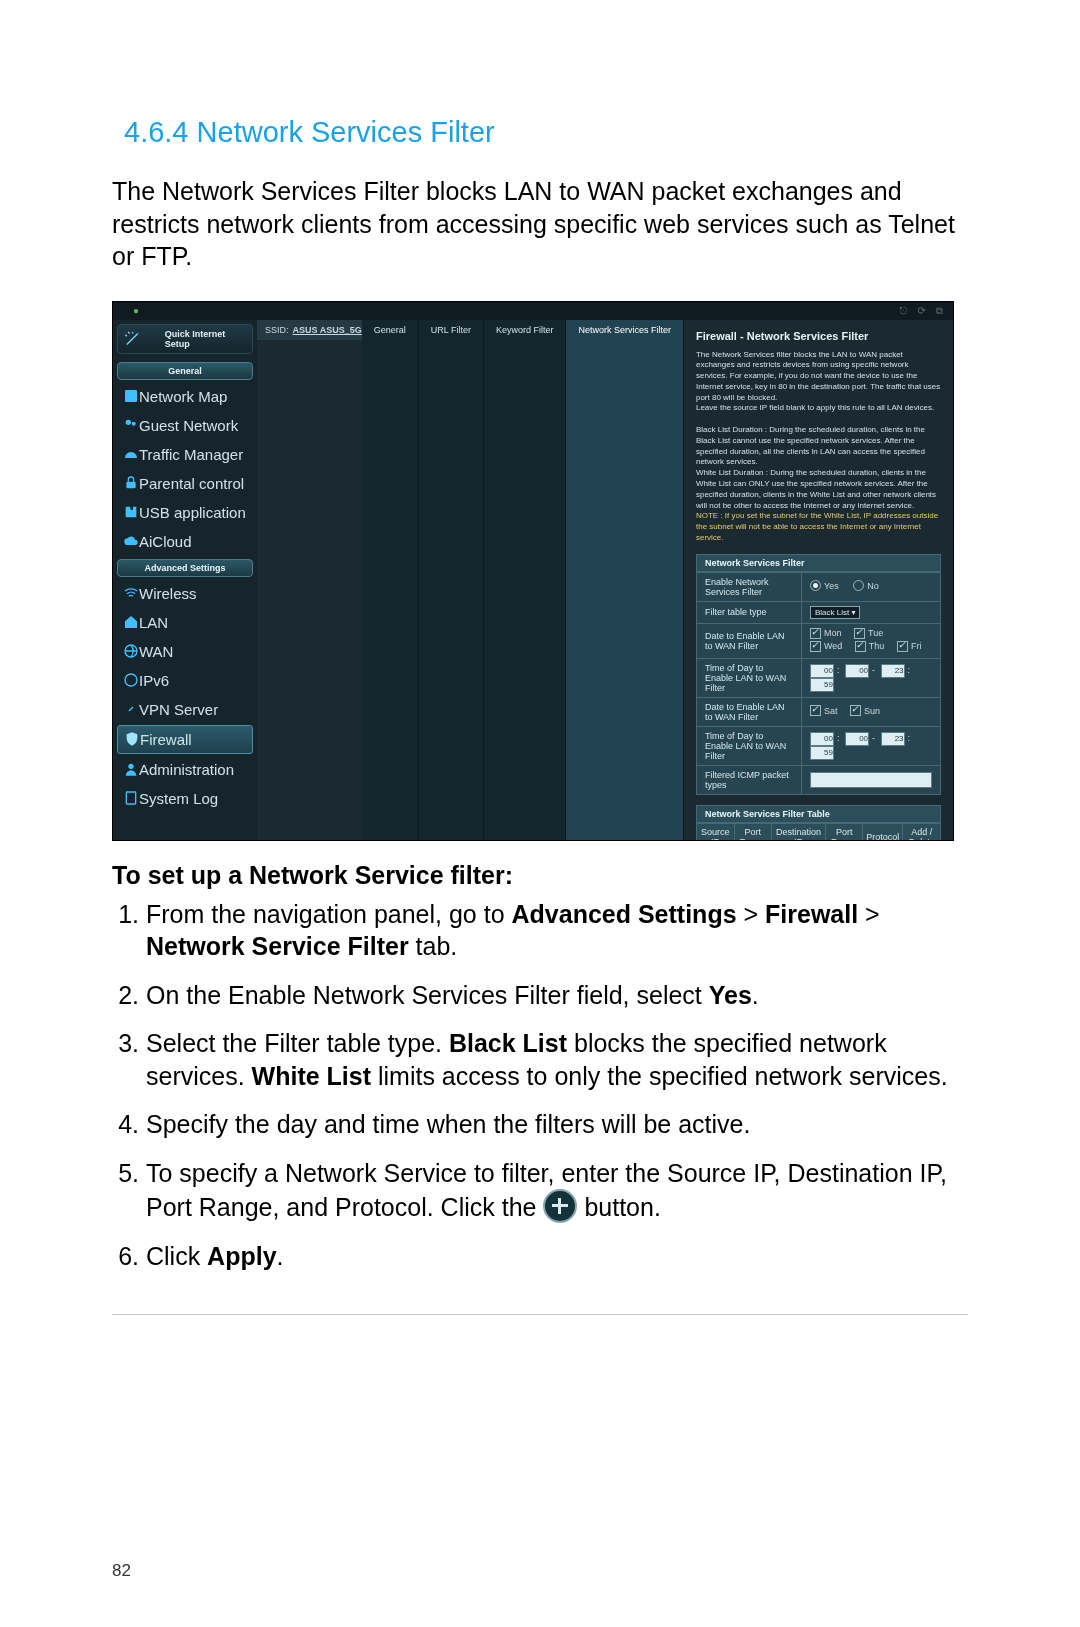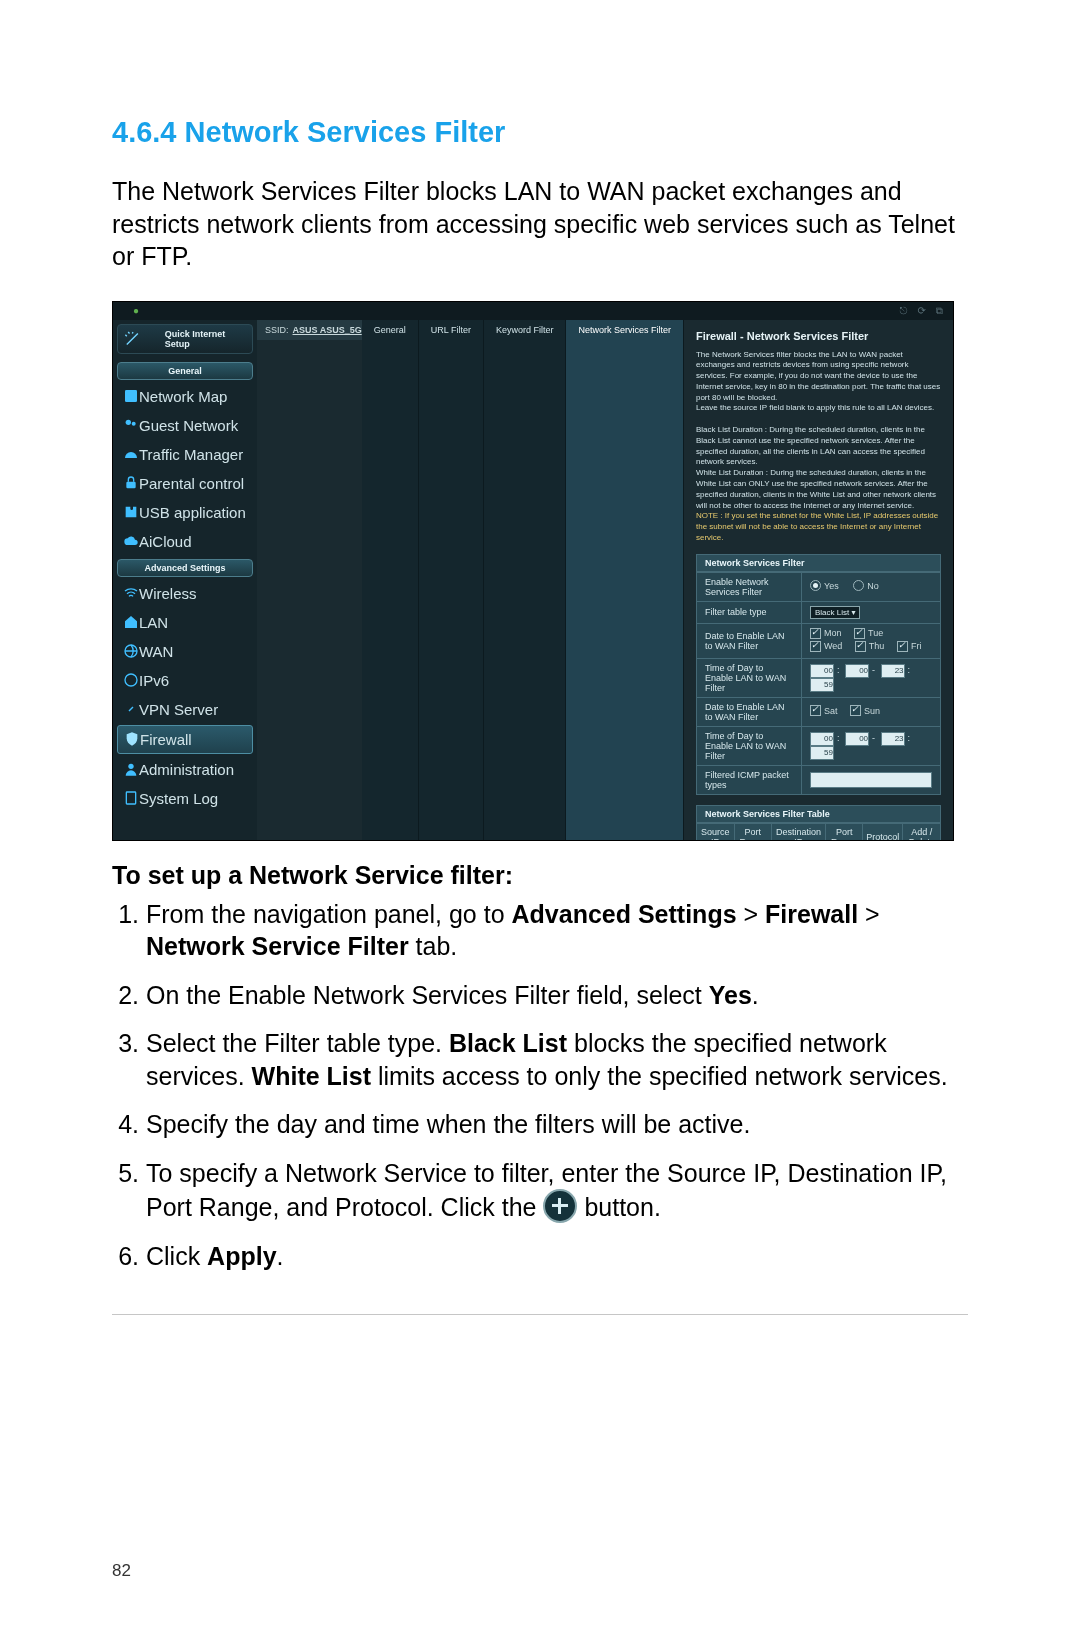--- a/index.html
+++ b/index.html
@@ -1,19 +1,19 @@
 <!DOCTYPE html>
 <html><head>
 <meta charset="utf-8">
 <style>
   
   html,body{margin:0;padding:0;background:#fff;color:#000;font-family:"Segoe UI",Tahoma,Arial,sans-serif}
   .page{width:1080px;min-height:1627px;box-sizing:border-box;padding:116px 112px 50px 112px;position:relative}
   .pgno{position:absolute;bottom:46px;left:112px;font-size:17px;color:#333}
-  h2.title{color:#19a2ea;font-size:29px;margin:0 0 26px 0;font-weight:700}
+  h2.title{color:#19a2ea;font-size:29px;margin:0 0 26px 12px;font-weight:400}
   .intro{font-size:25px;line-height:1.30;margin:0 0 28px 0}
   ol{font-size:25px;line-height:1.30;padding-left:34px;margin:6px 0 0 0}
   ol li{margin-bottom:16px}
   .subhead{font-weight:700;font-size:25px;margin:20px 0 8px 0}
   hr{border:none;border-top:1px solid #c6c6c6;margin-top:42px}
   .add-inline{display:inline-block;width:30px;height:30px;border-radius:50%;background:#14323a;vertical-align:-7px;position:relative;border:2px solid #88a7ad}
   .add-inline::before,.add-inline::after{content:"";position:absolute;background:#d9eef3}
   .add-inline::before{left:7px;right:7px;top:13px;height:3px}
   .add-inline::after{top:7px;bottom:7px;left:13px;width:3px}
 

